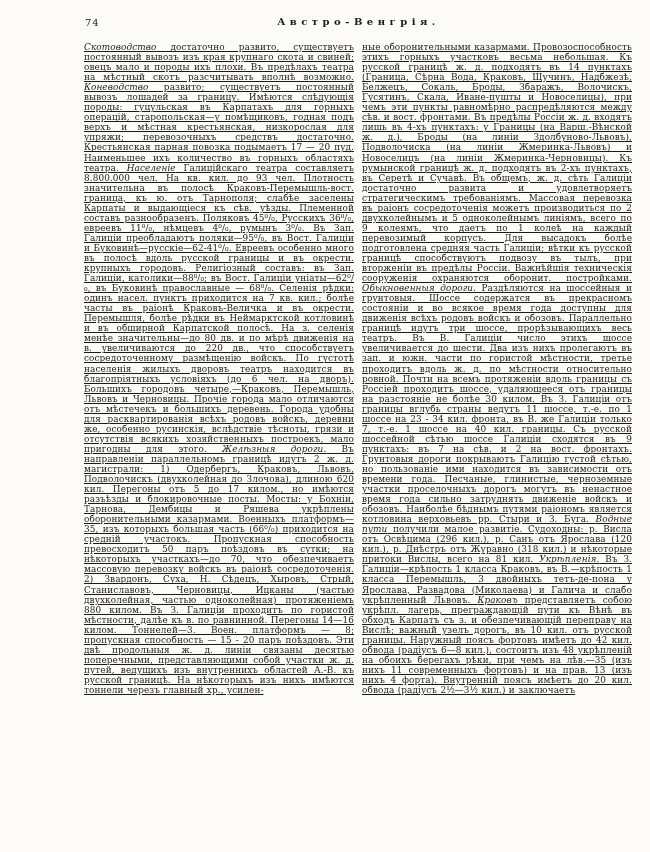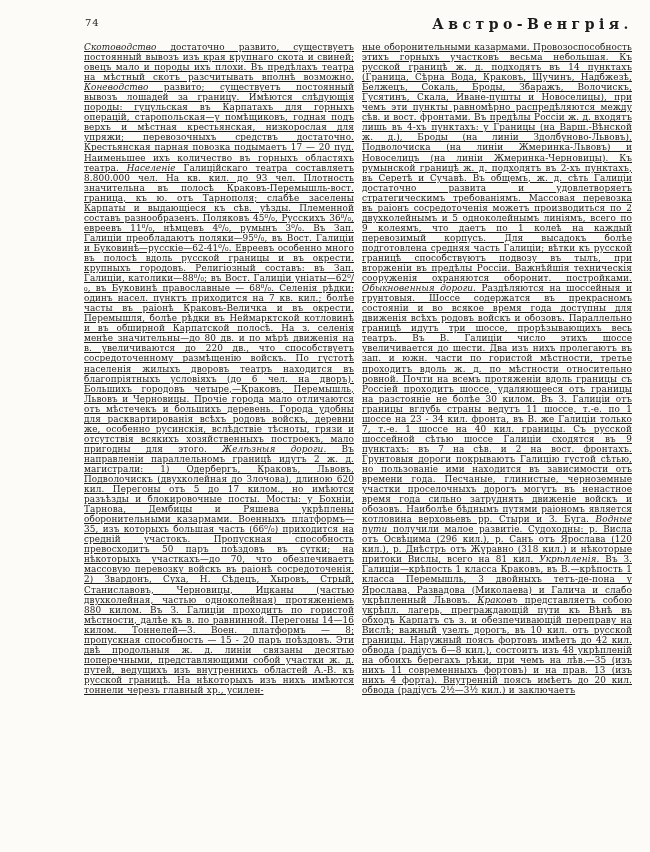--- a/index.html
+++ b/index.html
@@ -25,22 +25,22 @@
   }
   .pagenum {
     position: absolute;
     left: 1px;
     top: 4px;
     font-size: 10px;
     font-weight: normal;
     letter-spacing: 1px;
   }
   .title {
-    text-align: right;
-    font-size: 14px;
+    text-align: center;
+    font-size: 10px;
     font-weight: bold;
     letter-spacing: 4.5px;
     padding-top: 3px;
     white-space: nowrap;
   }
   .cols {
     position: absolute;
     top: 42px;
     left: 84px;
     width: 549px;

